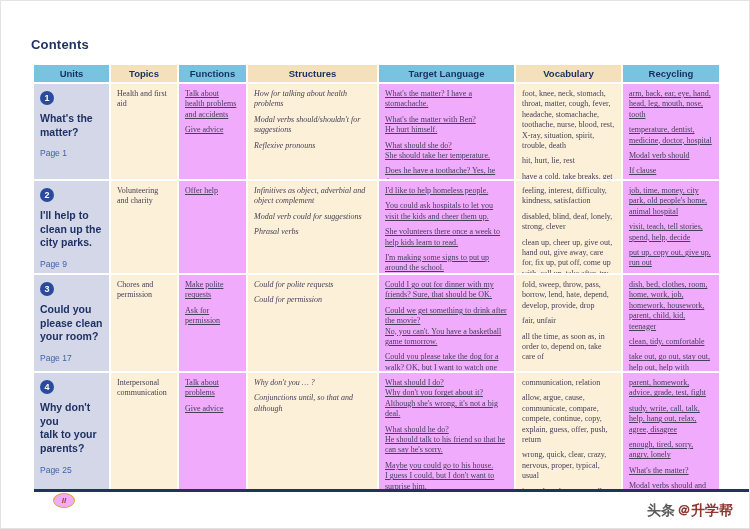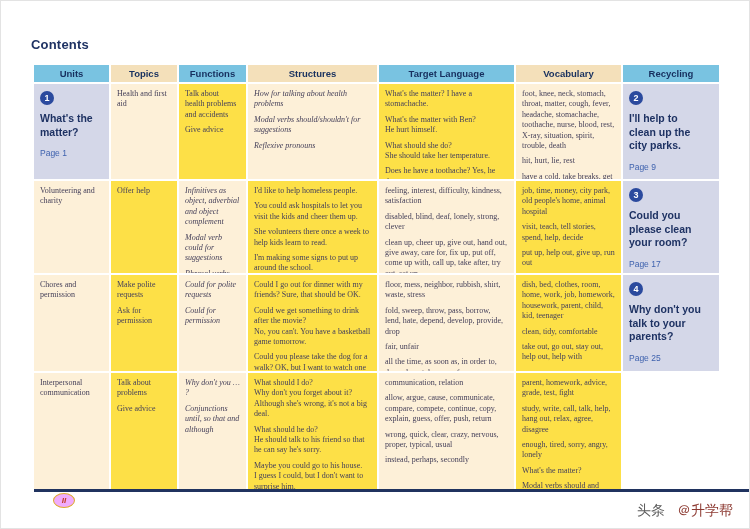--- a/index.html
+++ b/index.html
@@ -23,21 +23,21 @@
   .hdr{
     display:flex;align-items:center;justify-content:center;
     font-weight:bold;font-size:9.5px;color:#17305f;
   }
   .hdr.blue{background:#79c3e1;}
   .hdr.tan{background:#f4e0ba;}
   .cell{
     font-family:"Liberation Serif",serif;font-size:8px;color:#46415a;
     padding:5px 6px 16px;line-height:1.3;box-sizing:border-box;overflow:hidden;
   }
-  .cell.lav{background:#fde047;}
+  .cell.lav{background:#f0abfc;text-decoration:underline;}
   .cell.cream{background:#fdf0d8;}
   .cell p{margin:0 0 5px;white-space:pre-line;}
   .cell.structures p{font-style:italic;}
   .unit-cell{background:#d4d7e8;padding:6px 6px;box-sizing:border-box;overflow:hidden;}
   .unit-badge{
     width:14px;height:14px;border-radius:50%;background:#2b4a9e;color:#fff;
     font-weight:bold;font-size:9px;display:flex;align-items:center;justify-content:center;
     margin:1px 0 7px;
   }
   .unit-title{
@@ -45,22 +45,22 @@
     white-space:pre-line;margin-bottom:9px;
   }
   .unit-page{font-size:8.5px;color:#3f62ae;}
   .page-badge{
     position:absolute;left:52px;top:492px;width:20px;height:13px;
     border:1px solid #ddab2e;border-radius:50%;background:#f0abfc;
     color:#c23b22;font-size:8px;font-weight:bold;font-style:italic;
     display:flex;align-items:center;justify-content:center;
   }
   .watermark{
-    position:absolute;right:16px;top:501px;display:flex;align-items:center;gap:12px;
-    font-size:14px;font-weight:normal;
+    position:absolute;right:16px;top:501px;display:flex;align-items:center;gap:2px;
+    font-size:14px;font-weight:bold;
   }
   .wm-platform{color:#5b5b5b;}
   .wm-handle{color:#8d3a32;}
 </style>
 </head>
 <body>
 
 <div class="screen">
 
   <div class="title">Contents</div>
@@ -99,20 +99,26 @@
 He hurt himself.</p>
         <p>What should she do?
 She should take her temperature.</p>
         <p>Does he have a toothache? Yes, he does.</p>
       </div>
     <div class="cell cream">
         <p>foot, knee, neck, stomach, throat, matter, cough, fever, headache, stomachache, toothache, nurse, blood, rest, X-ray, situation, spirit, trouble, death</p>
         <p>hit, hurt, lie, rest</p>
         <p>have a cold, take breaks, get off, right away, get into, cut off, give up</p>
       </div>
+    <div class="cell lav">
+        <p>arm, back, ear, eye, hand, head, leg, mouth, nose, tooth</p>
+        <p>temperature, dentist, medicine, doctor, hospital</p>
+        <p>Modal verb should</p>
+        <p>If clause</p>
+      </div>
 
     <div class="unit-cell">
       <div class="unit-badge">2</div>
       <div class="unit-title">I'll help to
 clean up the
 city parks.</div>
       <div class="unit-page">Page 9</div>
     </div>
     <div class="cell cream">
         <p>Volunteering and charity</p>
@@ -132,21 +138,21 @@
         <p>I'm making some signs to put up around the school.</p>
       </div>
     <div class="cell cream">
         <p>feeling, interest, difficulty, kindness, satisfaction</p>
         <p>disabled, blind, deaf, lonely, strong, clever</p>
         <p>clean up, cheer up, give out, hand out, give away, care for, fix up, put off, come up with, call up, take after, try out, set up</p>
       </div>
     <div class="cell lav">
         <p>job, time, money, city park, old people's home, animal hospital</p>
         <p>visit, teach, tell stories, spend, help, decide</p>
-        <p>put up, help out, give up, run out</p>
+        <p>put up, copy out, give up, run out</p>
       </div>
 
     <div class="unit-cell">
       <div class="unit-badge">3</div>
       <div class="unit-title">Could you
 please clean
 your room?</div>
       <div class="unit-page">Page 17</div>
     </div>
     <div class="cell cream">
@@ -160,21 +166,20 @@
         <p>Could for polite requests</p>
         <p>Could for permission</p>
       </div>
     <div class="cell lav">
         <p>Could I go out for dinner with my friends? Sure, that should be OK.</p>
         <p>Could we get something to drink after the movie?
 No, you can't. You have a basketball game tomorrow.</p>
         <p>Could you please take the dog for a walk? OK, but I want to watch one show first.</p>
       </div>
     <div class="cell cream">
-        <p>floor, mess, neighbor, rubbish, shirt, waste, stress</p>
         <p>fold, sweep, throw, pass, borrow, lend, hate, depend, develop, provide, drop</p>
         <p>fair, unfair</p>
         <p>all the time, as soon as, in order to, depend on, take care of</p>
       </div>
     <div class="cell lav">
         <p>dish, bed, clothes, room, home, work, job, homework, housework, parent, child, kid, teenager</p>
         <p>clean, tidy, comfortable</p>
         <p>take out, go out, stay out, help out, help with</p>
       </div>
 

